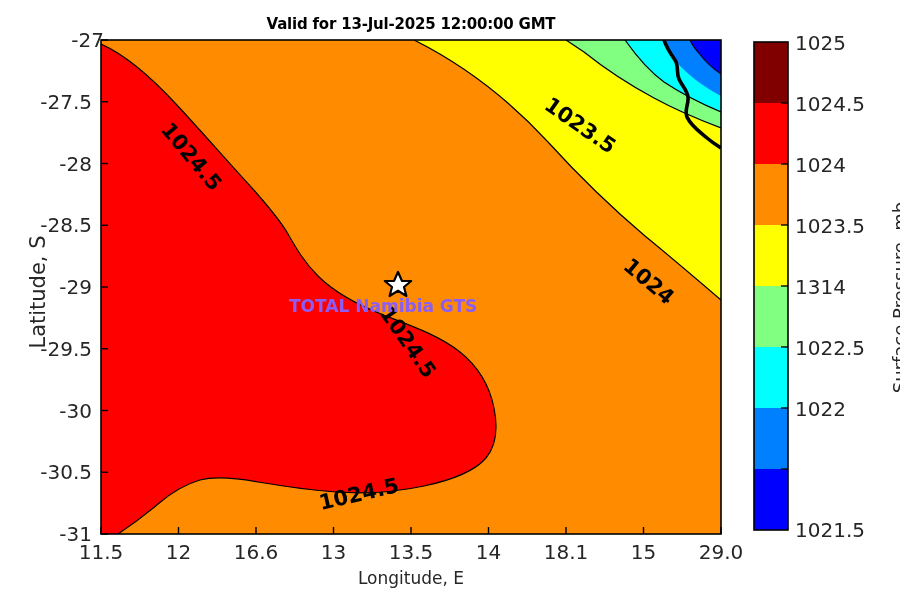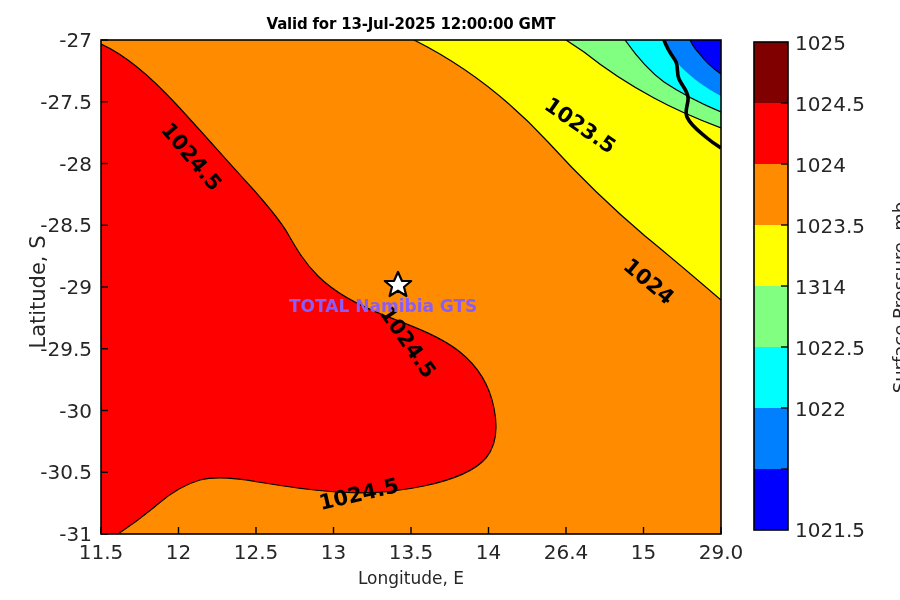--- a/index.html
+++ b/index.html
@@ -242,29 +242,29 @@
       <text x="622" y="268" transform="rotate(40,622,268)">1024</text>
       <text x="379" y="313" transform="rotate(55,379,313)">1024.5</text>
       <text x="321" y="510" transform="rotate(-13,321,510)">1024.5</text>
     </g>
   </svg>
 
   <div class="station-label" style="left:289px; top:296px;">TOTAL Namibia GTS</div>
 
   <div class="tick-x" style="left:61px;  top:540px; width:80px;">11.5</div>
   <div class="tick-x" style="left:138.5px;top:540px; width:80px;">12</div>
-  <div class="tick-x" style="left:216px; top:540px; width:80px;">12.5</div>
+  <div class="tick-x" style="left:216px; top:540px; width:80px;">16.6</div>
   <div class="tick-x" style="left:293.5px;top:540px; width:80px;">13</div>
   <div class="tick-x" style="left:371px; top:540px; width:80px;">13.5</div>
   <div class="tick-x" style="left:448.5px;top:540px; width:80px;">14</div>
-  <div class="tick-x" style="left:526px; top:540px; width:80px;">26.4</div>
+  <div class="tick-x" style="left:526px; top:540px; width:80px;">18.1</div>
   <div class="tick-x" style="left:603.5px;top:540px; width:80px;">15</div>
   <div class="tick-x" style="left:681px; top:540px; width:80px;">29.0</div>
 
-  <div class="tick-y" style="left:6px; top:28px;  width:86px;">-27</div>
+  <div class="tick-y" style="left:18px; top:28px;  width:86px;">-27</div>
   <div class="tick-y" style="left:6px; top:89.75px;width:86px;">-27.5</div>
   <div class="tick-y" style="left:6px; top:151.5px;width:86px;">-28</div>
   <div class="tick-y" style="left:6px; top:213.25px;width:86px;">-28.5</div>
   <div class="tick-y" style="left:6px; top:275px; width:86px;">-29</div>
   <div class="tick-y" style="left:6px; top:336.75px;width:86px;">-29.5</div>
   <div class="tick-y" style="left:6px; top:398.5px;width:86px;">-30</div>
   <div class="tick-y" style="left:6px; top:460.25px;width:86px;">-30.5</div>
   <div class="tick-y" style="left:6px; top:522px; width:86px;">-31</div>
 
   <div class="cbar-tick" style="left:795px; top:31px;">1025</div>

